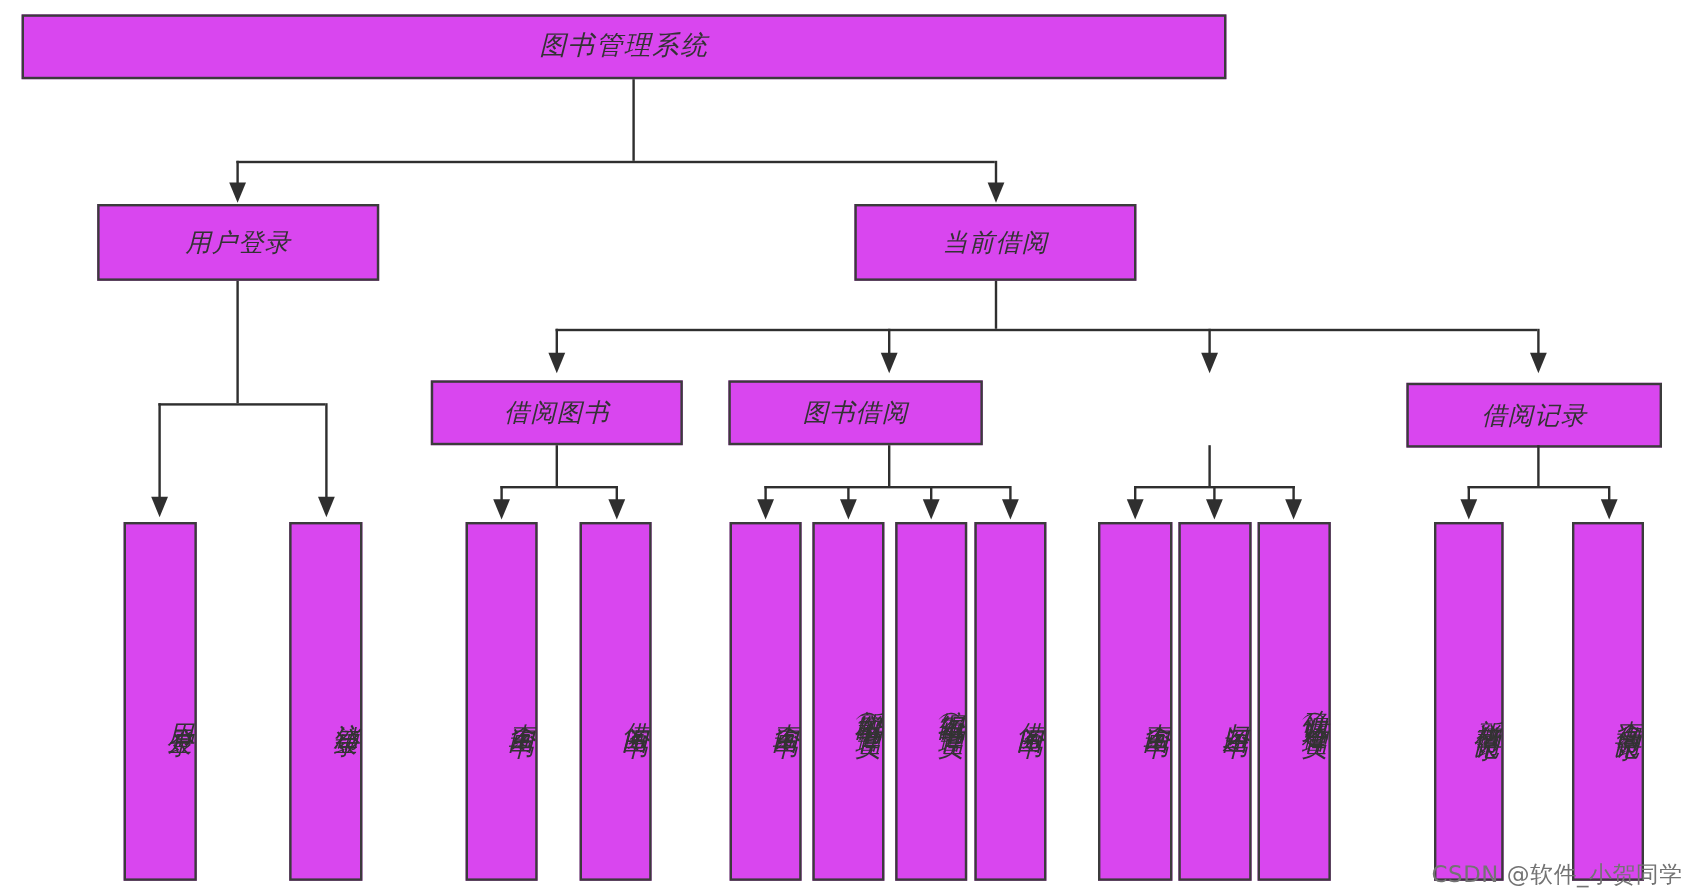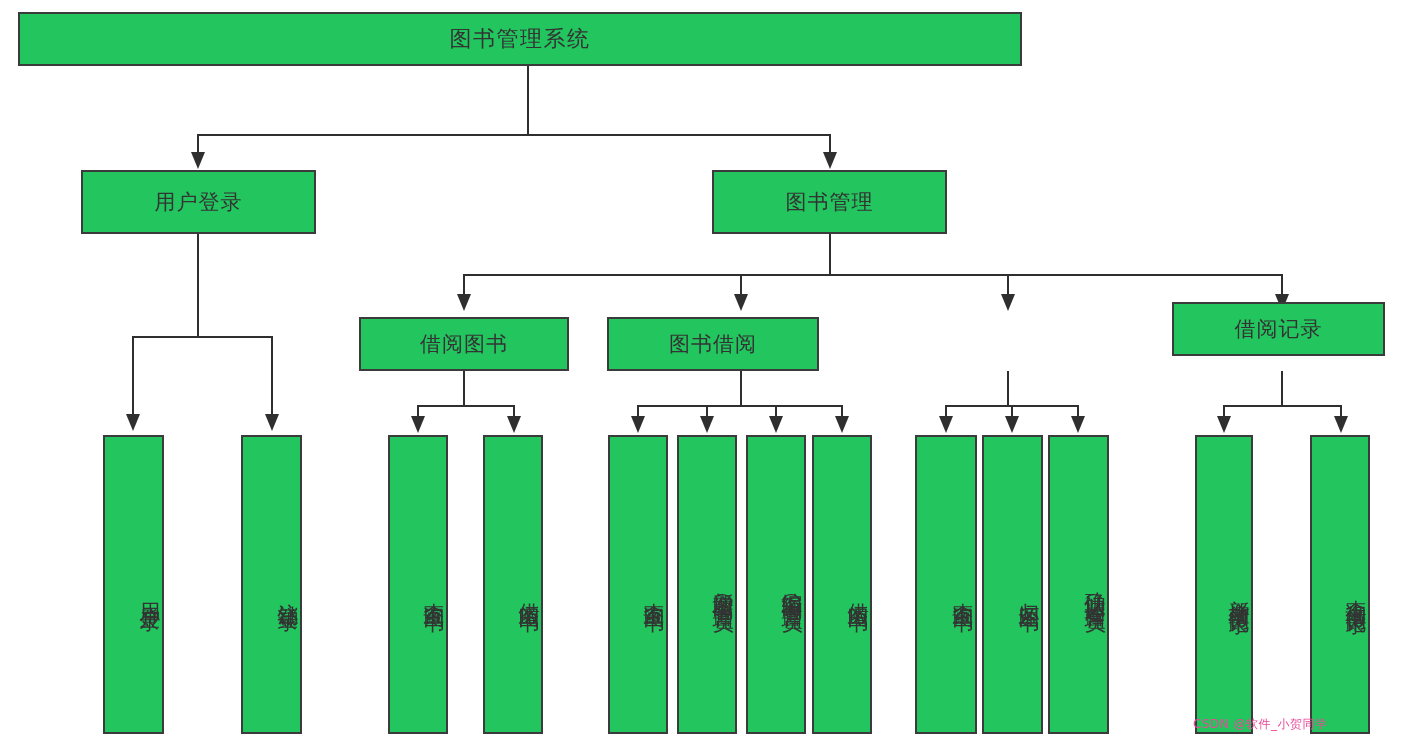--- a/index.html
+++ b/index.html
@@ -4,27 +4,28 @@
 <style>
   html,body{margin:0;padding:0;background:#ffffff;}
   body{width:1405px;height:747px;overflow:hidden;
        font-family:"DejaVu Sans","Liberation Sans",sans-serif;}
   #canvas{position:relative;width:1405px;height:747px;background:#fff;}
 
   
   .node{
     position:absolute;
     box-sizing:border-box;
-    background:#22c55e;
+    background:#d946ef;
     border:2px solid #3b3b3b;
     display:flex;
     align-items:center;
     justify-content:center;
     color:#333333;
     line-height:1.18;
+    font-style:italic;
   }
   .node.horiz{ font-size:21px; letter-spacing:1px; }
   .node.root{ font-size:22px; letter-spacing:1.5px; }
 
   
   .node.vert{
     writing-mode:vertical-rl;
     text-orientation:upright;
     align-items:flex-start;
     justify-content:center;
@@ -50,22 +51,22 @@
     position:absolute;
     width:0;height:0;
     border-left:7px solid transparent;
     border-right:7px solid transparent;
     border-top:17px solid #2f2f2f;
   }
 
   
   .watermark{
     position:absolute;
-    font-size:12px;
-    color:#ec4899;
+    font-size:19px;
+    color:#737373;
     white-space:nowrap;
     letter-spacing:0.5px;
   }
 </style>
 </head>
 <body>
 
 <div id="canvas">
 
   <div class="node root horiz" style="left:18px;top:12px;width:1004px;height:54px;">图书管理系统</div>
@@ -74,21 +75,21 @@
 
   <div class="hline" style="left:197px;top:134px;width:632px;"></div>
 
   <div class="vline" style="left:197px;top:134px;height:20px;"></div>
   <div class="arrow" style="left:191px;top:152px;"></div>
   <div class="vline" style="left:829px;top:134px;height:20px;"></div>
   <div class="arrow" style="left:823px;top:152px;"></div>
 
   <div class="node horiz" style="left:81px;top:170px;width:235px;height:64px;">用户登录</div>
 
-  <div class="node horiz" style="left:712px;top:170px;width:235px;height:64px;">图书管理</div>
+  <div class="node horiz" style="left:712px;top:170px;width:235px;height:64px;">当前借阅</div>
 
   <div class="vline" style="left:197px;top:234px;height:102px;"></div>
   <div class="hline" style="left:132px;top:336px;width:139px;"></div>
   <div class="vline" style="left:132px;top:336px;height:80px;"></div>
   <div class="arrow" style="left:126px;top:414px;"></div>
   <div class="vline" style="left:271px;top:336px;height:80px;"></div>
   <div class="arrow" style="left:265px;top:414px;"></div>
 
   <div class="vline" style="left:829px;top:234px;height:40px;"></div>
   <div class="hline" style="left:463px;top:274px;width:818px;"></div>
@@ -96,21 +97,21 @@
   <div class="arrow" style="left:457px;top:294px;"></div>
   <div class="vline" style="left:740px;top:274px;height:22px;"></div>
   <div class="arrow" style="left:734px;top:294px;"></div>
   <div class="vline" style="left:1007px;top:274px;height:22px;"></div>
   <div class="arrow" style="left:1001px;top:294px;"></div>
   <div class="vline" style="left:1281px;top:274px;height:22px;"></div>
   <div class="arrow" style="left:1275px;top:294px;"></div>
 
   <div class="node horiz" style="left:359px;top:317px;width:210px;height:54px;">借阅图书</div>
   <div class="node horiz" style="left:607px;top:317px;width:212px;height:54px;">图书借阅</div>
-  <div class="node horiz" style="left:1172px;top:302px;width:213px;height:54px;">借阅记录</div>
+  <div class="node horiz" style="left:1172px;top:319px;width:213px;height:54px;">借阅记录</div>
 
   <div class="vline" style="left:463px;top:371px;height:34px;"></div>
   <div class="hline" style="left:417px;top:405px;width:97px;"></div>
   <div class="vline" style="left:417px;top:405px;height:13px;"></div>
   <div class="arrow" style="left:411px;top:416px;"></div>
   <div class="vline" style="left:513px;top:405px;height:13px;"></div>
   <div class="arrow" style="left:507px;top:416px;"></div>
 
   <div class="vline" style="left:740px;top:371px;height:34px;"></div>
   <div class="hline" style="left:637px;top:405px;width:205px;"></div>

